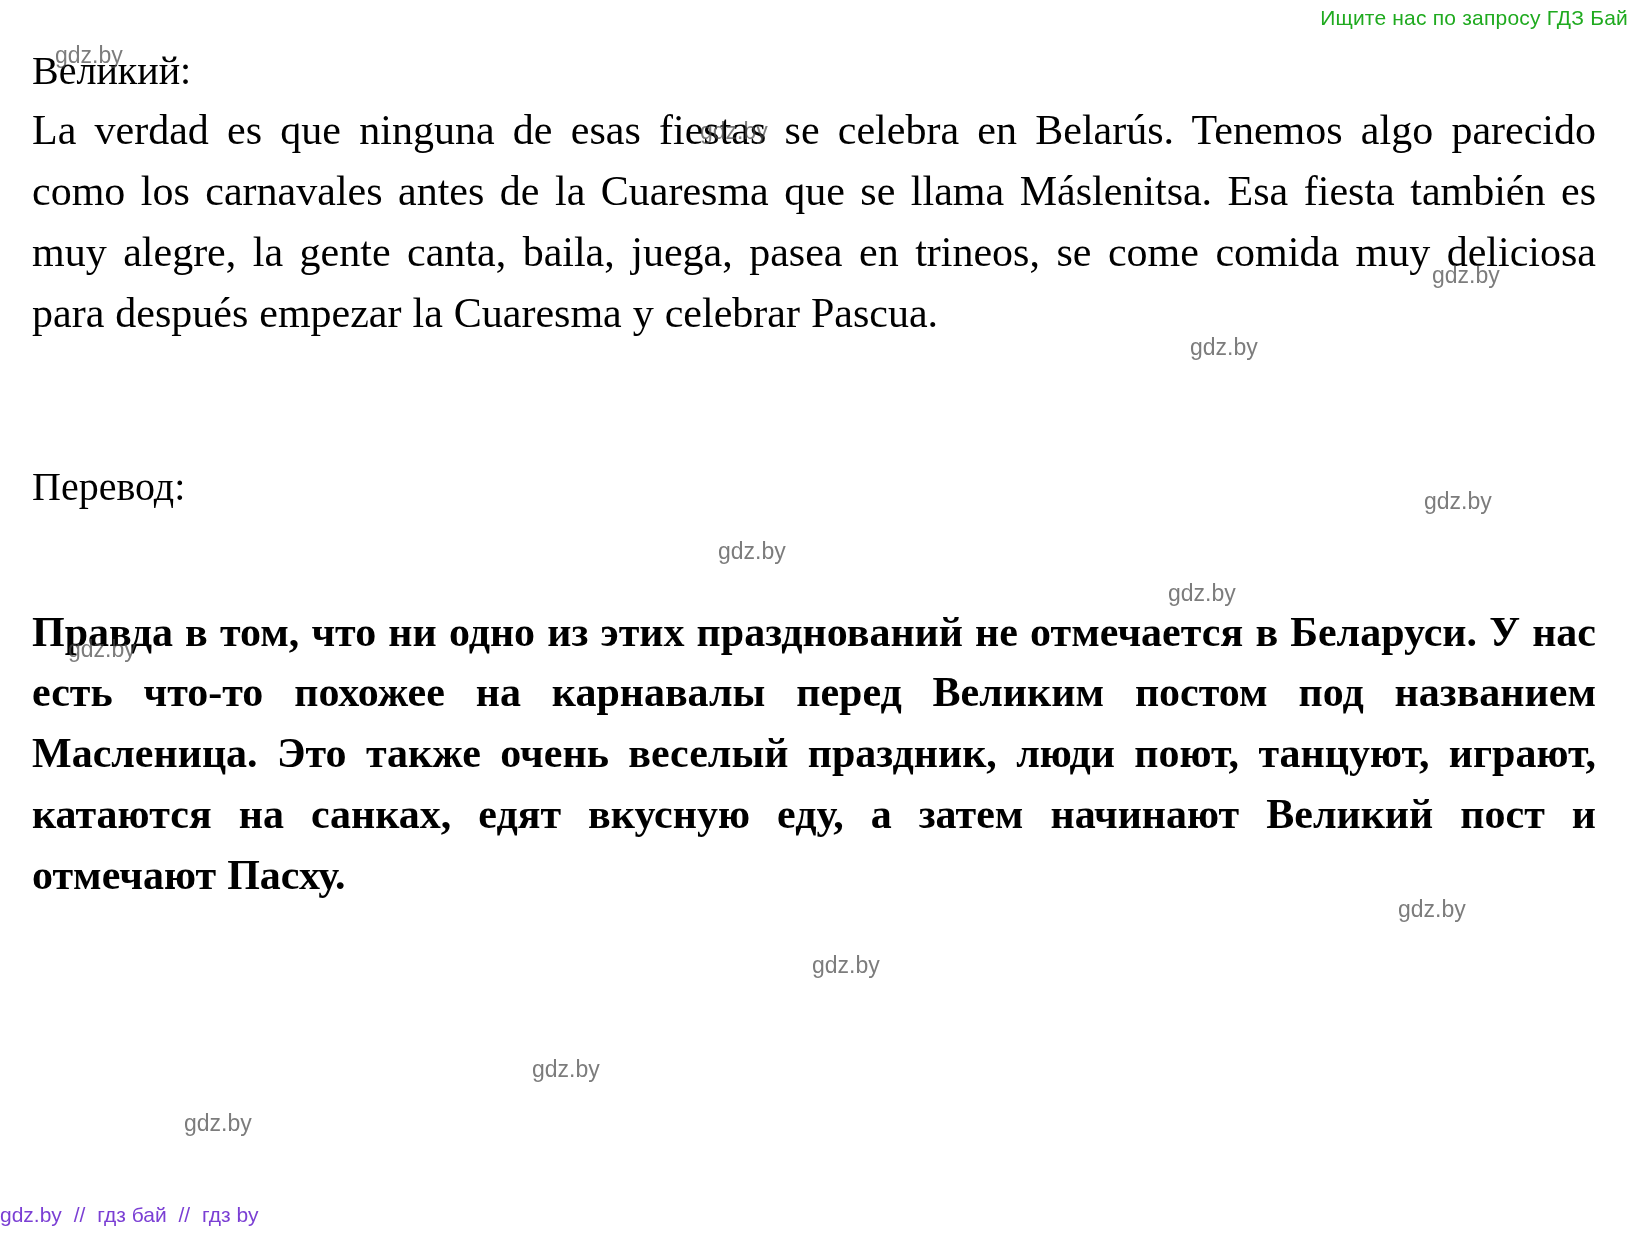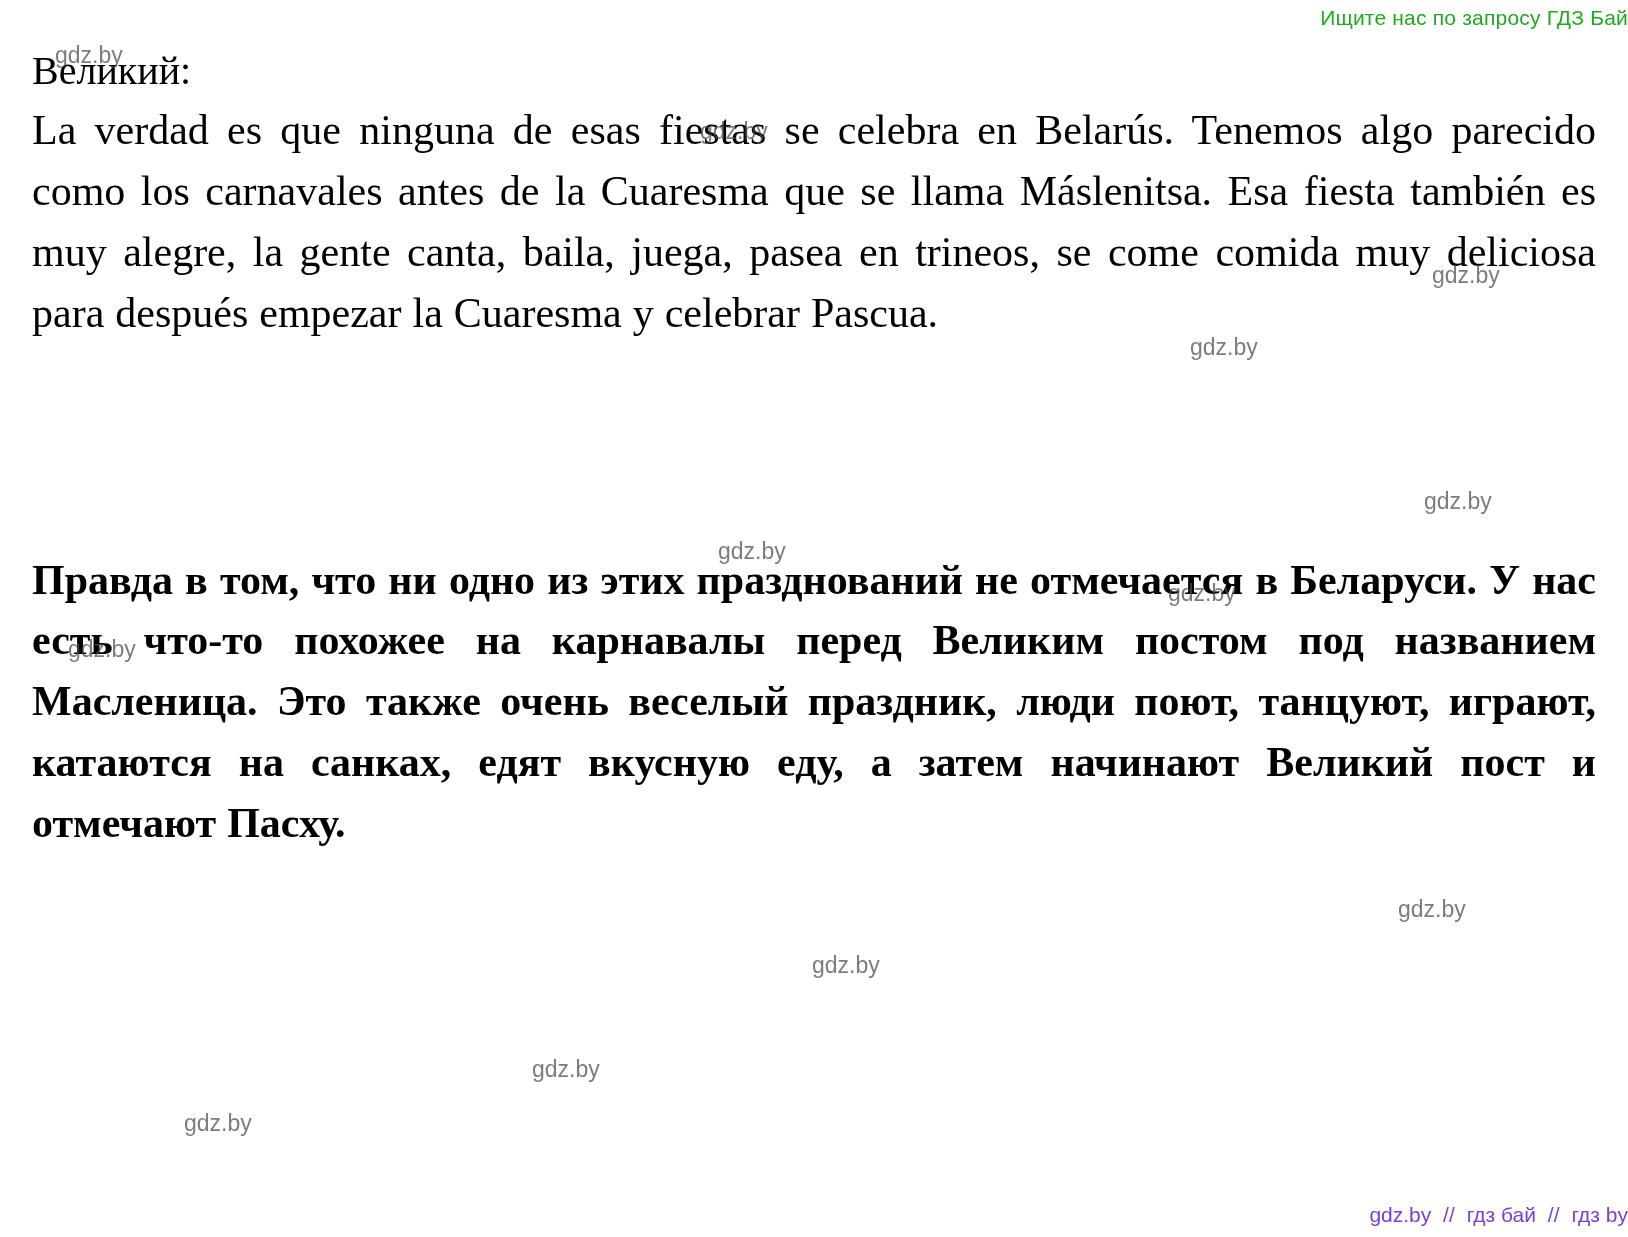--- a/index.html
+++ b/index.html
@@ -72,21 +72,21 @@
     opacity: 0.72;
     pointer-events: none;
     white-space: nowrap;
   }
 
   .footer {
     position: absolute;
     left: 0;
     bottom: 10px;
     width: 100%;
-    text-align: right;
+    text-align: left;
     font-family: "Liberation Sans", sans-serif;
     font-size: 21px;
     color: #7b3fd4;
   }
   .footer .sep { color: #7b3fd4; padding: 0 6px; }
 </style>
 </head>
 <body>
 
 <div class="top-banner">
@@ -94,20 +94,21 @@
 </div>
 
 <div class="page">
 
   <h2 class="heading">Великий:</h2>
 
   <p class="para">La verdad es que ninguna de esas fiestas se celebra en Belarús. Tenemos algo parecido como los carnavales antes de la Cuaresma que se llama Máslenitsa. Esa fiesta también es muy alegre, la gente canta, baila, juega, pasea en trineos, se come comida muy deliciosa para después empezar la Cuaresma y celebrar Pascua.</p>
 
   <div class="gap-lg"></div>
 
+  <h2 class="heading">Перевод:</h2>
 
   <div class="gap-md"></div>
 
   <p class="para last-no-justify">Правда в том, что ни одно из этих празднований не отмечается в Беларуси. У нас есть что-то похожее на карнавалы перед Великим постом под названием Масленица. Это также очень веселый праздник, люди поют, танцуют, играют, катаются на санках, едят вкусную еду, а затем начинают Великий пост и отмечают Пасху.</p>
 
 </div>
 
 <div id="watermark-layer">
     <span class="wm" style="left: 55px; top: 42px;">gdz.by</span>
     <span class="wm" style="left: 700px; top: 118px;">gdz.by</span>

